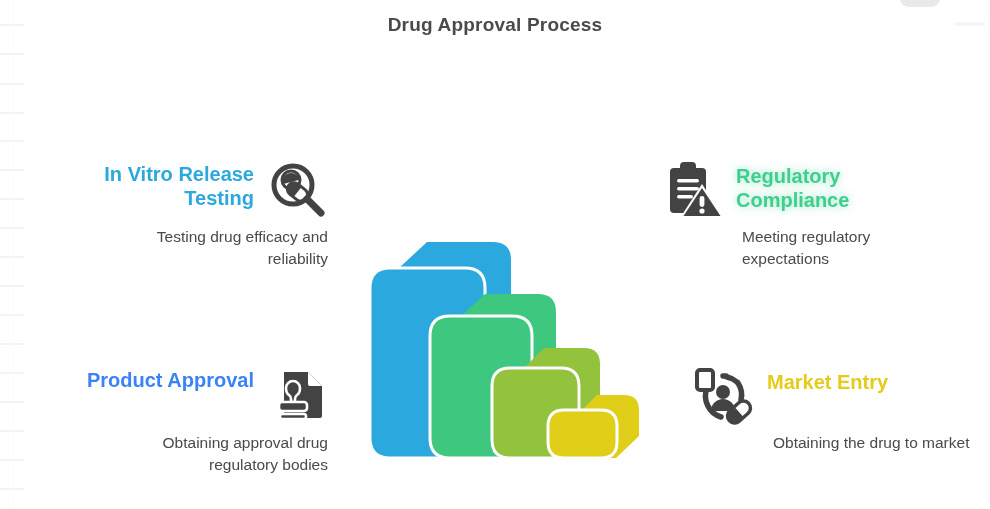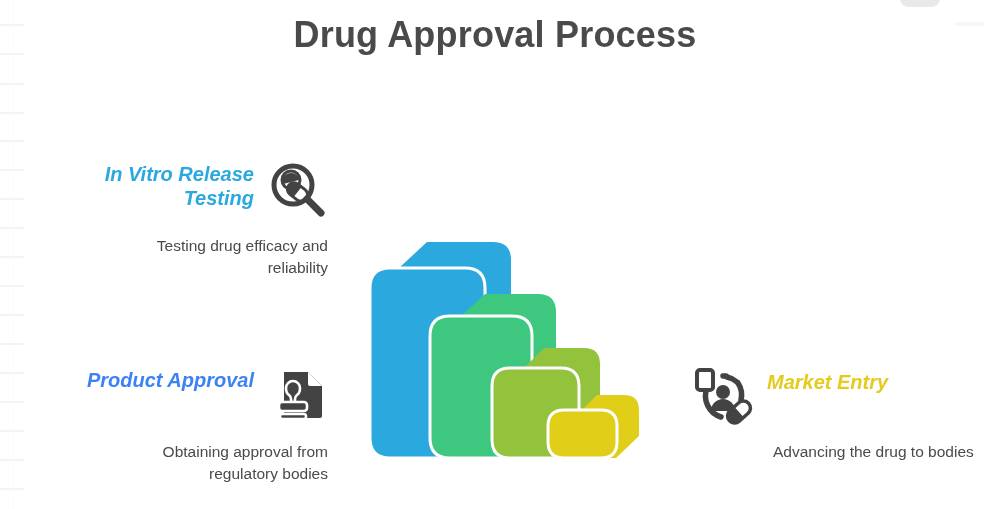--- a/index.html
+++ b/index.html
@@ -64,21 +64,21 @@
     border-radius: 2px;
   }
 
   
   .title {
     position: absolute;
     left: 0;
     top: 14px;
     width: 990px;
     text-align: center;
-    font-size: 36px;
+    font-size: 19px;
     font-weight: bold;
     color: #4a4a4a;
     letter-spacing: 0.2px;
   }
 
   
   .item {
     position: absolute;
     width: 310px;
   }
@@ -91,30 +91,29 @@
     gap: 12px;
   }
   .item-left .item-head { justify-content: flex-end; }
   .item-right .item-head { justify-content: flex-start; }
 
   .item-title {
     font-size: 20px;
     font-weight: bold;
     line-height: 1.22;
     max-width: 205px;
-    font-style: italic;
   }
   .item-left .item-title { text-align: right; }
   .item-right .item-title { text-align: left; }
 
   .item-desc {
     font-size: 15.5px;
     color: #4a4a4a;
     line-height: 1.42;
-    margin-top: 13px;
+    margin-top: 4px;
     max-width: 205px;
   }
   .item-left .item-desc { margin-left: auto; text-align: right; }
   .item-right .item-desc { margin-right: auto; text-align: left; }
 
   .icon-wrap {
     width: 62px;
     height: 62px;
     flex: 0 0 62px;
     display: flex;
@@ -228,39 +227,58 @@
           <path d="M18,6 L42,6 L56,20 L56,50 Q56,52 54,52 L20,52 Q18,52 18,50 Z" fill="#434343"></path>
           <path d="M42,6 L42,18 Q42,20 44,20 L56,20 Z" fill="#ffffff"></path>
           <g>
             <path d="M20,22 a7,7 0 0 1 14,0 q0,5 -3,7 q-2,1.5 -2,4 l0,3 l-4,0 l0,-3 q0,-2.5 -2,-4 q-3,-2 -3,-7 Z" fill="#434343" stroke="#ffffff" stroke-width="2.6"></path>
             <rect x="13" y="36" width="28" height="9" rx="3" fill="#434343" stroke="#ffffff" stroke-width="2.6"></rect>
             <rect x="14" y="48" width="26" height="5" rx="2.2" fill="#434343" stroke="#ffffff" stroke-width="2.6"></rect>
           </g>
         </svg>
       </div>
     </div>
-    <div class="item-desc">Obtaining approval from regulatory bodies</div>
-  </div>
-
+    <div class="item-desc">Obtaining approval drug regulatory bodies</div>
+  </div>
+
+  <div class="item item-right" id="item-regul">
+    <div class="item-head">
+      <div class="icon-wrap">
+        <svg width="62" height="62" viewBox="0 0 62 62" xmlns="http://www.w3.org/2000/svg">
+          <rect x="8" y="8" width="36" height="45" rx="4" fill="#434343"></rect>
+          <rect x="18" y="2" width="16" height="10" rx="4" fill="#434343"></rect>
+          <rect x="15" y="19" width="22" height="3.6" rx="1.8" fill="#ffffff"></rect>
+          <rect x="15" y="27" width="22" height="3.6" rx="1.8" fill="#ffffff"></rect>
+          <rect x="15" y="35" width="16" height="3.6" rx="1.8" fill="#ffffff"></rect>
+          <path d="M40,24 L62,58 L18,58 Z" fill="#ffffff"></path>
+          <path d="M40,28 L58.5,56 L21.5,56 Z" fill="#434343"></path>
+          <rect x="37.6" y="36" width="4.8" height="11" rx="2.4" fill="#ffffff"></rect>
+          <circle cx="40" cy="51" r="2.6" fill="#ffffff"></circle>
+        </svg>
+      </div>
+      <div class="item-title glow-green" style="color:#3ECF8E;">Regulatory Compliance</div>
+    </div>
+    <div class="item-desc">Meeting regulatory expectations</div>
+  </div>
 
   <div class="item item-right" id="item-market">
     <div class="item-head">
       <div class="icon-wrap">
         <svg width="62" height="62" viewBox="0 0 62 62" xmlns="http://www.w3.org/2000/svg">
           <path d="M45,17 A22,22 0 0 1 48,34" fill="none" stroke="#434343" stroke-width="5.5" stroke-linecap="round"></path>
           <path d="M33,10 A22,22 0 0 0 30,10" fill="none" stroke="#434343" stroke-width="5.5" stroke-linecap="round"></path>
           <path d="M14,22 A22,22 0 0 0 28,51" fill="none" stroke="#434343" stroke-width="5.5" stroke-linecap="round"></path>
           <path d="M34,11 A22,22 0 0 1 44,16" fill="none" stroke="#434343" stroke-width="5.5" stroke-linecap="round"></path>
           <circle cx="30" cy="26" r="7" fill="#434343"></circle>
           <path d="M18,45 a12,12 0 0 1 24,0 Z" fill="#434343"></path>
           <rect x="4" y="4" width="16" height="20" rx="3" fill="#ffffff" stroke="#434343" stroke-width="4"></rect>
           <g transform="rotate(-42 46 46)">
             <rect x="33" y="39" width="26" height="14" rx="7" fill="none" stroke="#434343" stroke-width="3.5"></rect>
             <path d="M33,46 a7,7 0 0 1 7,-7 L46,39 L46,53 L40,53 A7,7 0 0 1 33,46 Z" fill="#434343"></path>
           </g>
         </svg>
       </div>
       <div class="item-title" style="color:#E5CB1E;">Market Entry</div>
     </div>
-    <div class="item-desc">Advancing the drug to bodies</div>
+    <div class="item-desc">Obtaining the drug to market</div>
   </div>
 
 </div>
 
 </body></html>

